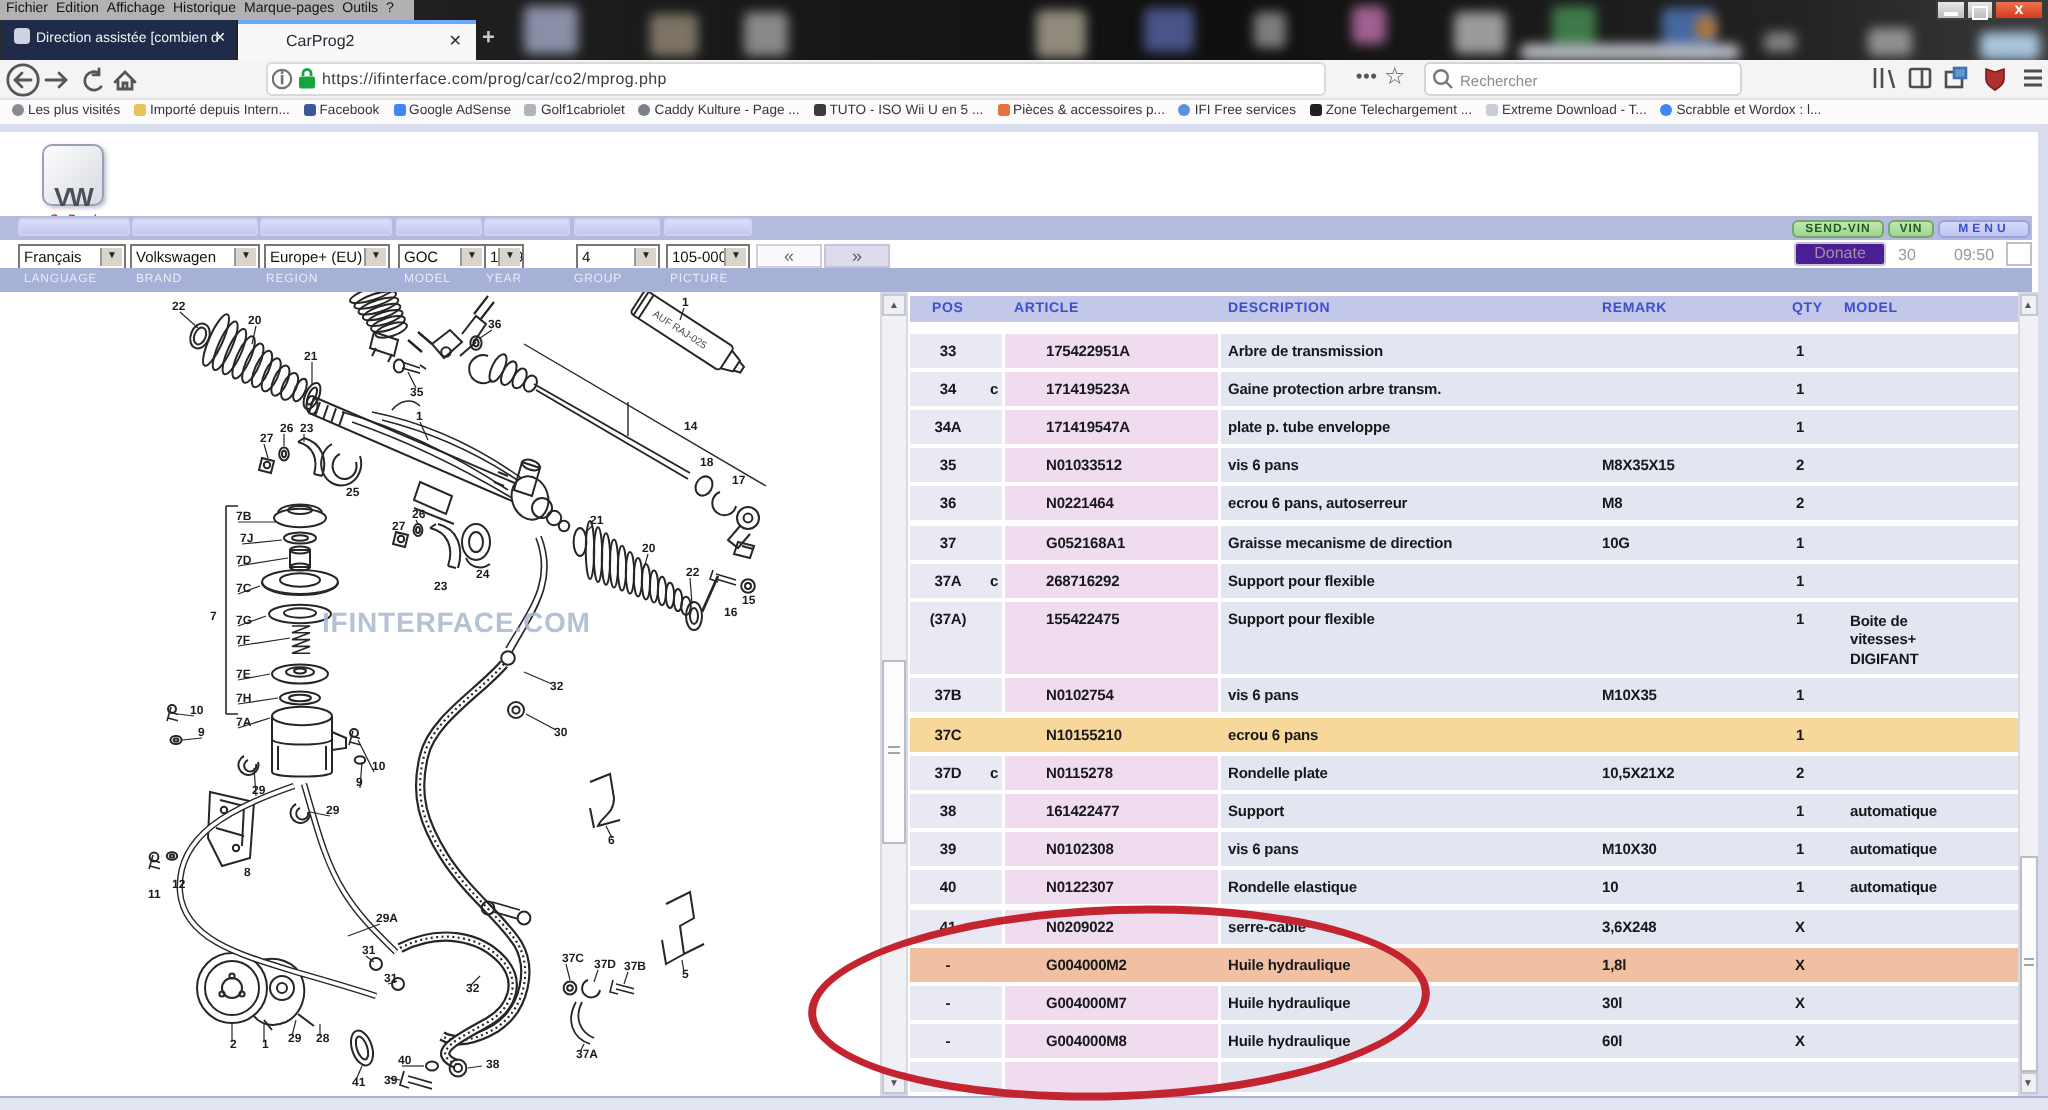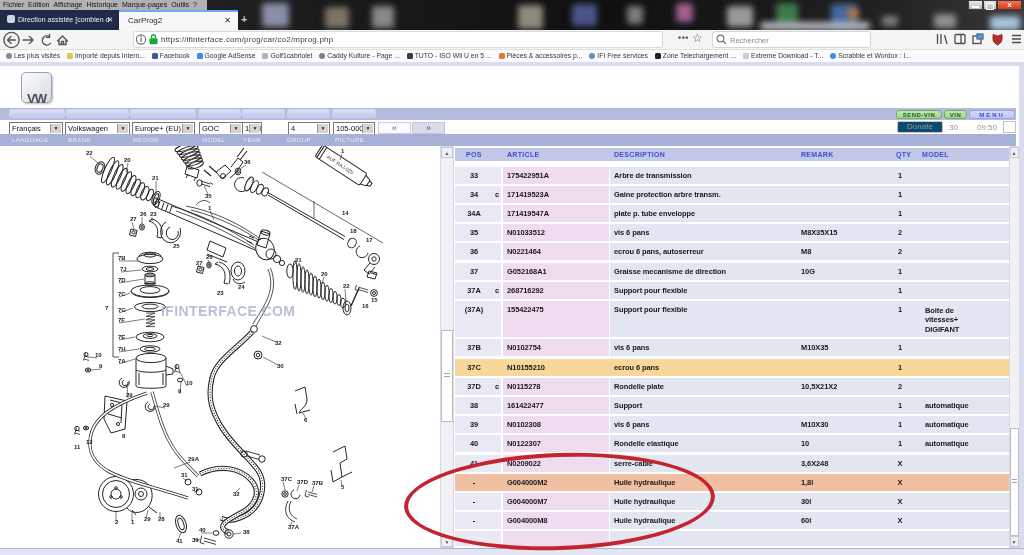--- a/index.html
+++ b/index.html
@@ -44,21 +44,21 @@
 .sbthumb{position:absolute;background:#fdfdfe;border:1px solid #b9bcca;box-sizing:border-box;}
 
 #tbl{left:455px;top:146px;width:554px;height:402px;background:#fff;font-weight:bold;}
 #thead{position:absolute;left:0;top:1.5px;width:554px;height:13px;background:#c3c7e8;color:#3d4ed0;font-size:7px;letter-spacing:.3px;}
 #thead span{position:absolute;top:3px;}
 .row{position:absolute;left:0;width:554px;height:17.2px;
  background:linear-gradient(90deg,#e9e9f4 0,#e9e9f4 46px,#fff 46px,#fff 47.5px,#efdcee 47.5px,#efdcee 154px,#fff 154px,#fff 155.5px,#e2e6f1 155.5px,#e2e6f1 100%);}
 .row span{position:absolute;top:5px;font-size:7.5px;letter-spacing:-0.1px;color:#18181a;line-height:8px;white-space:nowrap;}
 .pos{left:3px;width:32px;text-align:center;}
 .flag{left:40px;}
-.art{left:52px;}
+.art{left:68px;}
 .des{left:159px;}
 .rem{left:346px;}
 .qty{left:438px;width:14px;text-align:center;}
 .mod{left:470px;}
 
 #redell{left:404px;top:452.5px;width:303px;height:89px;border:4.5px solid #c32430;border-radius:50%;transform:rotate(-2deg);}
 </style>
 </head>
 <body>
 
@@ -83,21 +83,21 @@
 
 <div class="winbtn" style="left:968px;width:15px;background:linear-gradient(#e8e8e8,#bdbdbd);">
     <div style="width:7px;height:2px;background:#fff;margin:5px auto 0;"></div>
   </div>
 <div class="winbtn" style="left:983px;width:14px;background:linear-gradient(#e8e8e8,#bdbdbd);">
     <div style="width:6px;height:5px;border:1px solid #fff;margin:1.5px auto 0;"></div>
   </div>
 <div class="winbtn" style="left:997px;width:25px;background:linear-gradient(#f0734d,#d63a23);color:#fff;font-size:8px;font-weight:bold;text-align:center;line-height:8px;">x</div>
 
 <div class="abs" id="tab1"><span style="display:inline-block;width:8px;height:8px;background:#cdd3e2;border-radius:2px;margin:0 3px 0 6px;vertical-align:-1px;"></span>Direction assistée [combien d<span style="position:absolute;right:5px;top:0;">✕</span></div>
-<div class="abs" id="tab2"><span style="margin-left:9px;">CarProg2</span><span style="position:absolute;right:7px;top:0;line-height:17px;">✕</span></div>
+<div class="abs" id="tab2"><span style="margin-left:24px;">CarProg2</span><span style="position:absolute;right:7px;top:0;line-height:17px;">✕</span></div>
 <div class="abs" style="left:241px;top:13px;color:#c9c9c9;font-size:11px;font-weight:bold;">+</div>
 
 <div class="abs" id="navbar"></div>
 <svg class="abs" style="left:0;top:30px;" width="130" height="20" viewBox="0 0 130 20">
  <g stroke="#55565a" stroke-width="1.4" fill="none" stroke-linecap="round">
   <circle cx="11.5" cy="10" r="7.6"></circle>
   <path d="M15.5 10 H8 M11 6.5 L7.5 10 L11 13.5"></path>
   <path d="M23 10 H33 M29.5 6.5 L33 10 L29.5 13.5"></path>
   <path d="M49.5 6.6 A4.6 4.6 0 1 0 50.5 13.4 M49.5 4.4 v3 h-3"></path>
   <path d="M57.5 11 L62.5 6 L67.5 11 M59 10 v4.5 h7 v-4.5 M61.5 14.5 v-3 h2 v3"></path>
@@ -169,21 +169,21 @@
 <div class="abs" id="selrow">
   <div class="sel" style="left:9px;width:54px;">Français<span class="sarr">▼</span></div>
   <div class="sel" style="left:65px;width:65px;">Volkswagen<span class="sarr">▼</span></div>
   <div class="sel" style="left:132px;width:63px;">Europe+ (EU)<span class="sarr">▼</span></div>
   <div class="sel" style="left:199px;width:44px;">GOC<span class="sarr">▼</span></div>
   <div class="sel" style="left:242px;width:20px;">1989<span class="sarr">▼</span></div>
   <div class="sel" style="left:288px;width:42px;">4<span class="sarr">▼</span></div>
   <div class="sel" style="left:333px;width:42px;">105-000<span class="sarr">▼</span></div>
   <div class="abs" style="left:378px;top:2px;width:33px;height:12px;background:#fafafc;border:1px solid #cfcfe0;box-sizing:border-box;text-align:center;font-size:9px;color:#666;line-height:10px;">«</div>
   <div class="abs" style="left:412px;top:2px;width:33px;height:12px;background:#dbdbec;border:1px solid #c4c4da;box-sizing:border-box;text-align:center;font-size:9px;color:#555;line-height:10px;">»</div>
-  <div class="abs" style="left:897px;top:1.5px;width:46px;height:12px;background:#0c4a6e;border:1px solid #c6c6ca;border-radius:2px;box-sizing:border-box;text-align:center;font-size:8px;color:#98989c;line-height:10px;">Donate</div>
+  <div class="abs" style="left:897px;top:1.5px;width:46px;height:12px;background:#4c1d95;border:1px solid #c6c6ca;border-radius:2px;box-sizing:border-box;text-align:center;font-size:8px;color:#98989c;line-height:10px;">Donate</div>
   <div class="abs" style="left:949px;top:3px;font-size:8px;color:#98989c;">30</div>
   <div class="abs" style="left:977px;top:3px;font-size:8px;color:#98989c;">09:50</div>
   <div class="abs" style="left:1003px;top:1.5px;width:13px;height:12px;background:#fff;border:1px solid #bfbfc8;box-sizing:border-box;"></div>
 </div>
 <div class="abs" id="labelbar">
   <span style="left:12px;">LANGUAGE</span>
     <span style="left:68px;">BRAND</span>
     <span style="left:133px;">REGION</span>
   <span style="left:202px;">MODEL</span>
     <span style="left:243px;">YEAR</span>

